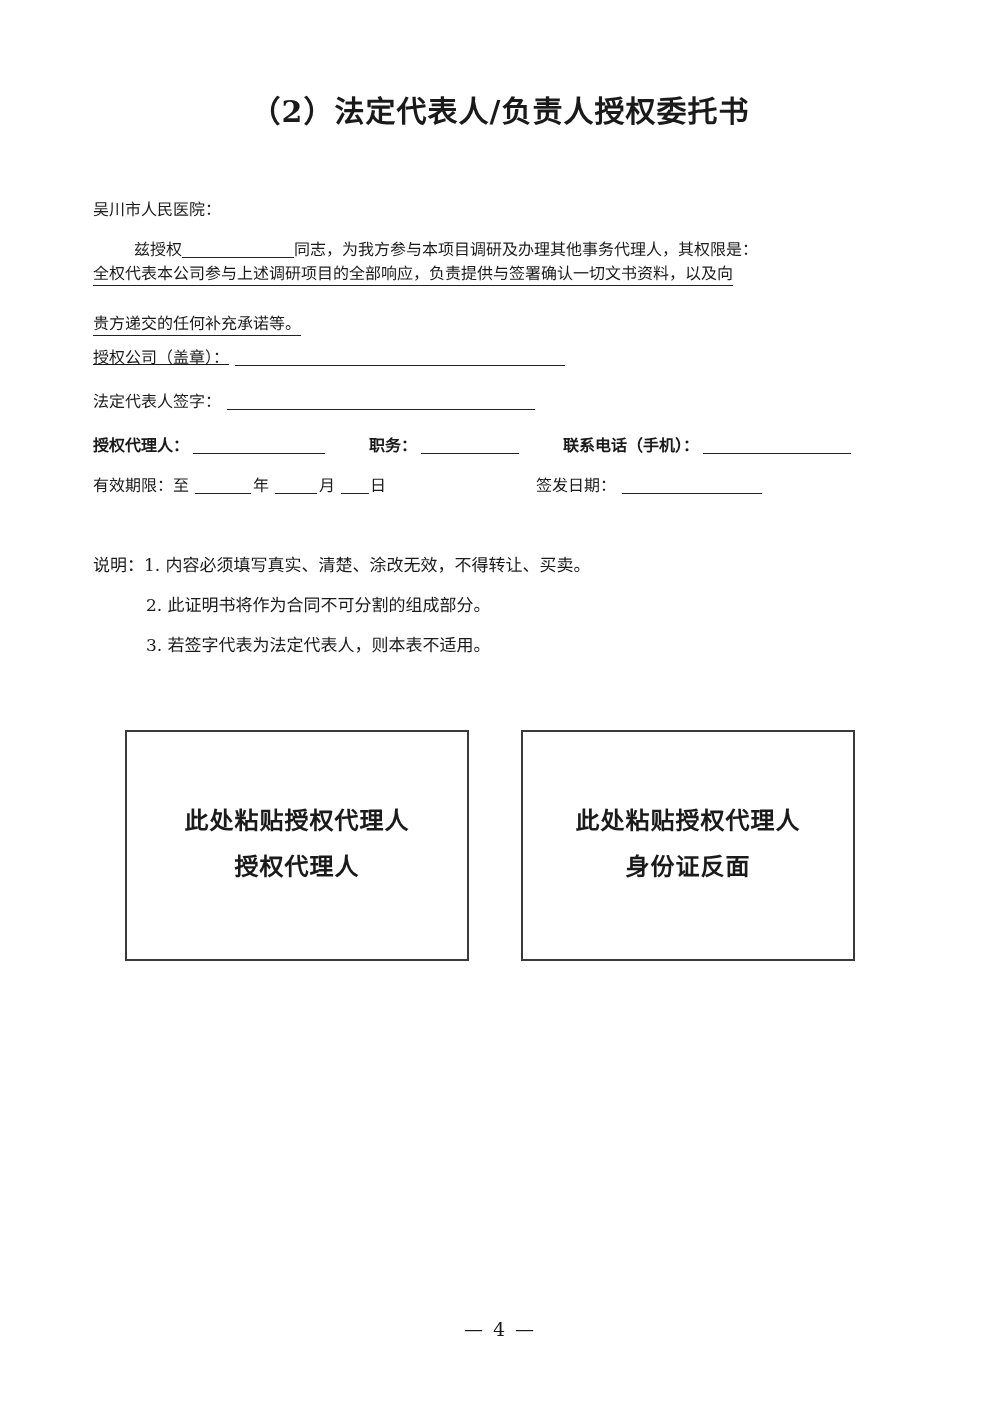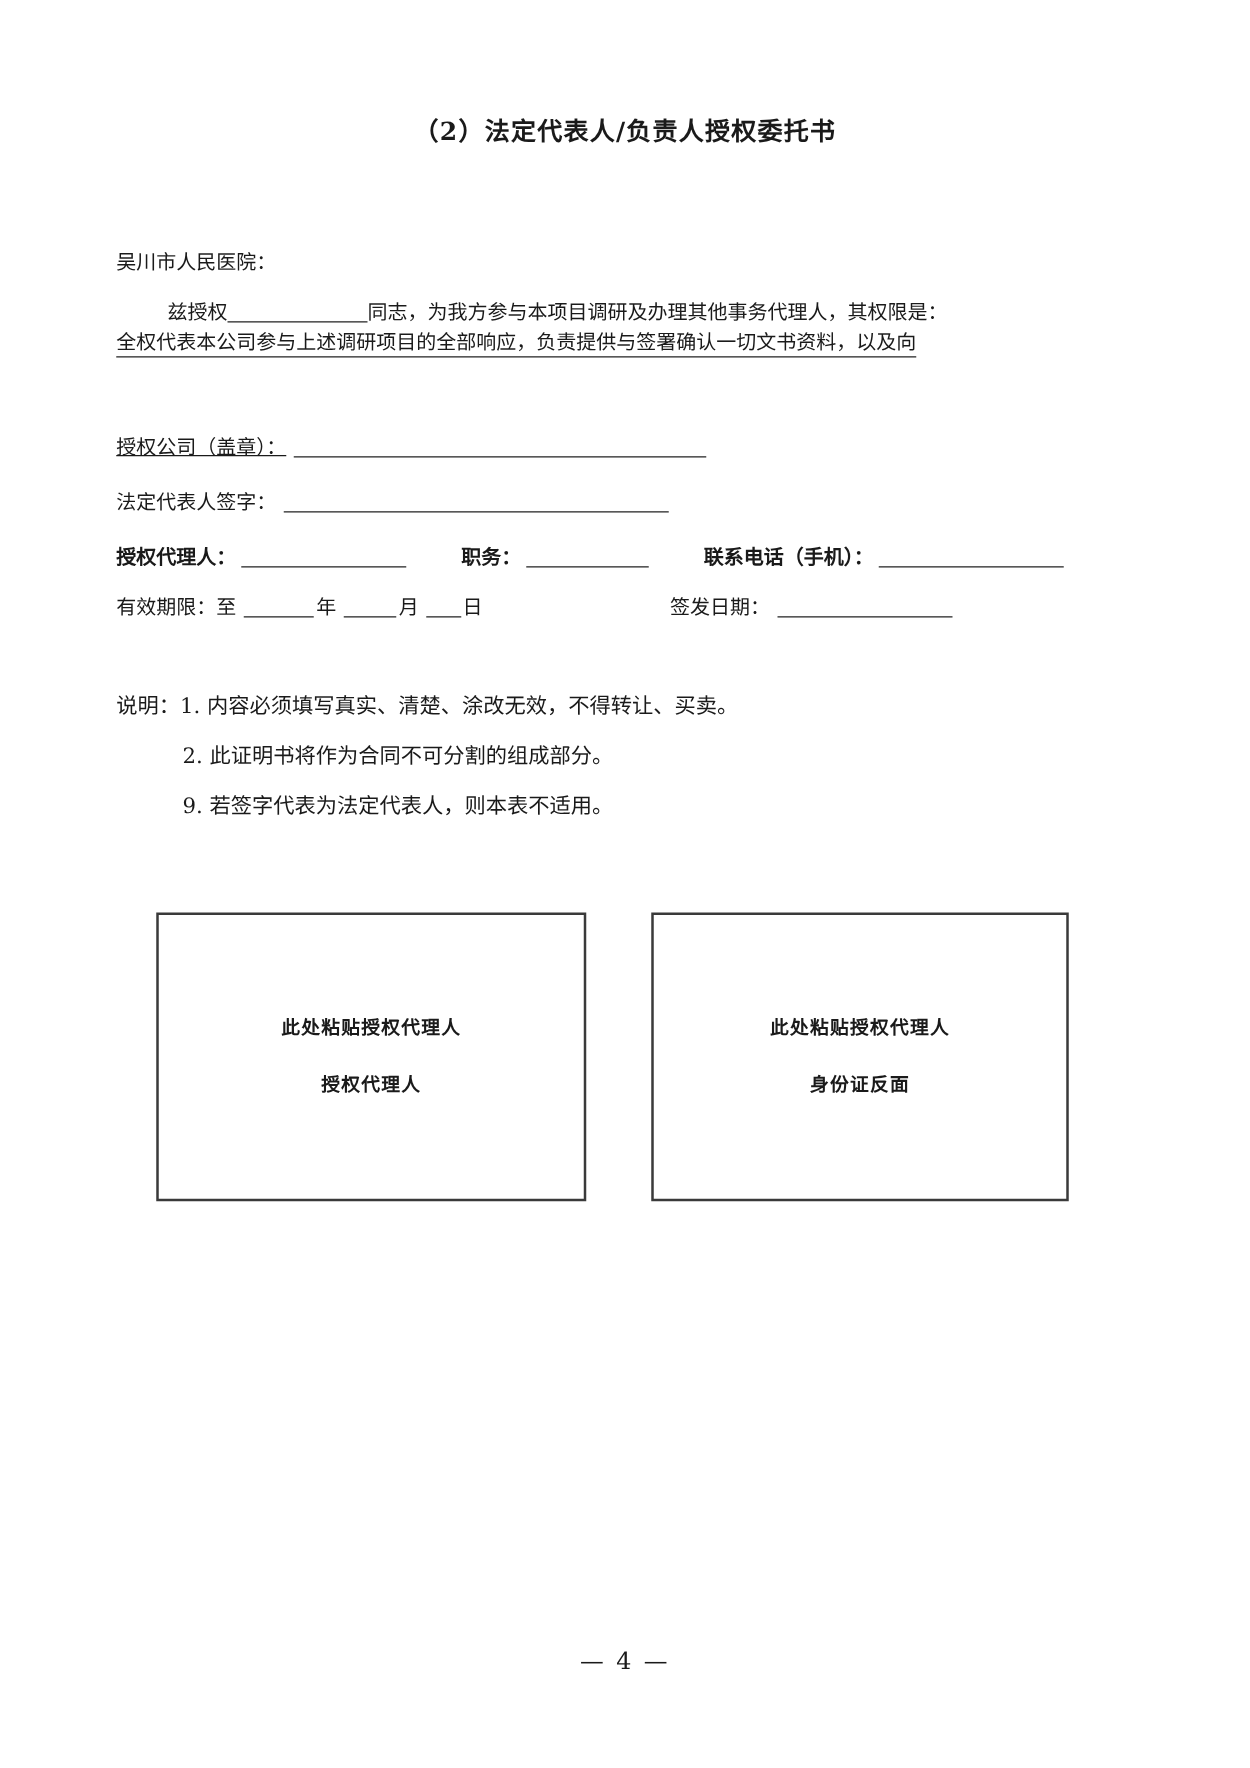--- a/index.html
+++ b/index.html
@@ -22,21 +22,21 @@
     box-sizing: border-box;
   }
 
   
   .doc-title {
     position: absolute;
     top: 92px;
     left: 0;
     width: 1000px;
     text-align: center;
-    font-size: 20px;
+    font-size: 30px;
     font-weight: bold;
     letter-spacing: 1px;
     line-height: 1.35;
     font-family: "DejaVu Serif", "Liberation Serif", serif;
   }
   .blank {
     display: inline-block;
     border-bottom: 1.4px solid #222;
     vertical-align: -3px;
     height: 20px;
@@ -82,25 +82,25 @@
     box-sizing: border-box;
     display: flex;
     flex-direction: column;
     align-items: center;
     justify-content: center;
     background: #ffffff;
   }
   .paste-box-left  { left: 125px; top: 730px; width: 344px; height: 231px; }
   .paste-box-right { left: 521px; top: 730px; width: 334px; height: 231px; }
   .paste-line {
-    font-size: 15px;
+    font-size: 24px;
     line-height: 46px;
     font-weight: 600;
     letter-spacing: 1px;
-    font-family: Liberation Serif, serif;
+    font-family: Liberation Mono, monospace;
   }
 
   
   .page-footer {
     position: absolute;
     left: 0;
     top: 1318px;
     width: 1000px;
     text-align: center;
     font-size: 19px;
@@ -116,20 +116,23 @@
 
   <div class="row" style="top:196px;">吴川市人民医院：</div>
 
   <div class="row" style="top:236px; left:134px;">
     <span>兹授权</span><span class="blank b-agent"></span><span>同志，为我方参与本项目调研及办理其他事务代理人，其权限是：</span>
   </div>
 
   <div class="row" style="top:260px; width:816px; white-space:normal;">
     <span class="u-text">全权代表本公司参与上述调研项目的全部响应，负责提供与签署确认一切文书资料，以及向</span>
   </div>
+  <div class="row" style="top:310px;">
+    <span class="u-text">贵方递交的任何补充承诺等。</span>
+  </div>
 
   <div class="row" style="top:344px;text-decoration:underline;">
     <span>授权公司（盖章）：</span><span class="blank b-company"></span>
   </div>
 
   <div class="row" style="top:388px;">
     <span>法定代表人签字：</span><span class="blank b-legalsign"></span>
   </div>
 
   <div class="row" style="top:432px;font-weight:bold;">
@@ -141,21 +144,21 @@
   </div>
 
   <div class="notes">
     <div class="note-line">
       <span>说明：</span><span>1. 内容必须填写真实、清楚、涂改无效，不得转让、买卖。</span>
     </div>
     <div class="note-line note-hang">
       <span>2. 此证明书将作为合同不可分割的组成部分。</span>
     </div>
     <div class="note-line note-hang">
-      <span>9. 若签字代表为法定代表人，则本表不适用。</span>
+      <span>3. 若签字代表为法定代表人，则本表不适用。</span>
     </div>
   </div>
 
   <div class="paste-box paste-box-left">
     <div class="paste-line">此处粘贴授权代理人</div>
     <div class="paste-line">授权代理人</div>
   </div>
 
   <div class="paste-box paste-box-right">
     <div class="paste-line">此处粘贴授权代理人</div>

